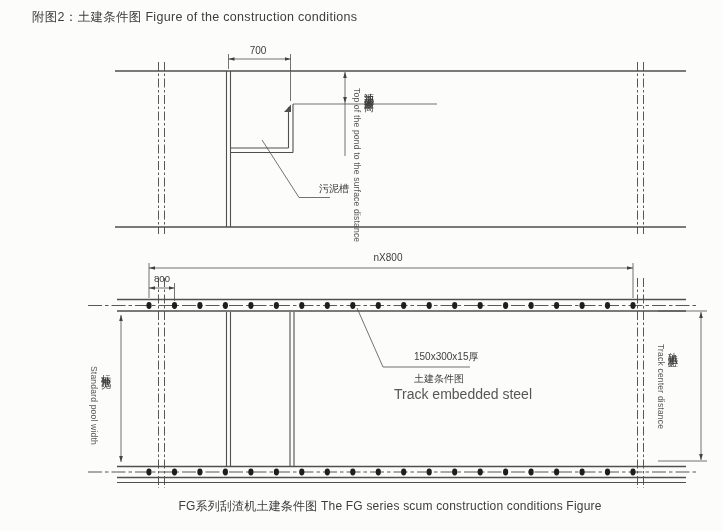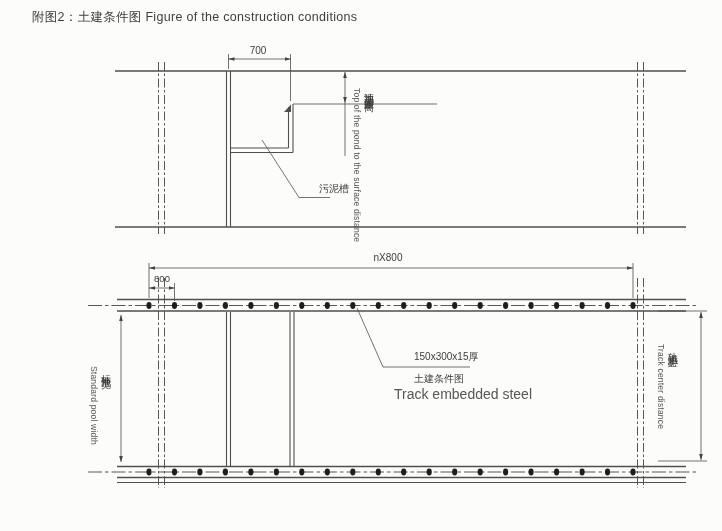--- a/index.html
+++ b/index.html
@@ -172,13 +172,14 @@
   <div class="label t-lbl" style="left:394px;top:351px;text-align:center;">150x300x15厚</div>
   <div class="label t-lbl" style="left:394px;top:373px;">土建条件图</div>
   <div class="label t-en" style="left:394px;top:386px;">Track embedded steel</div>
 
   <div class="label v-cn" style="left:100px;top:366px;">标准池宽</div>
   <div class="label v-en" style="left:88px;top:366px;">Standard pool width</div>
 
   <div class="label v-cn" style="left:667px;top:344px;">轨道中心距</div>
   <div class="label v-en" style="left:655px;top:344px;">Track center distance</div>
 
+  <div class="label t-caption" style="left:60px;top:500px;width:660px;">FG系列刮渣机土建条件图  The FG series scum construction conditions Figure</div>
 </div>
 
 </body></html>

